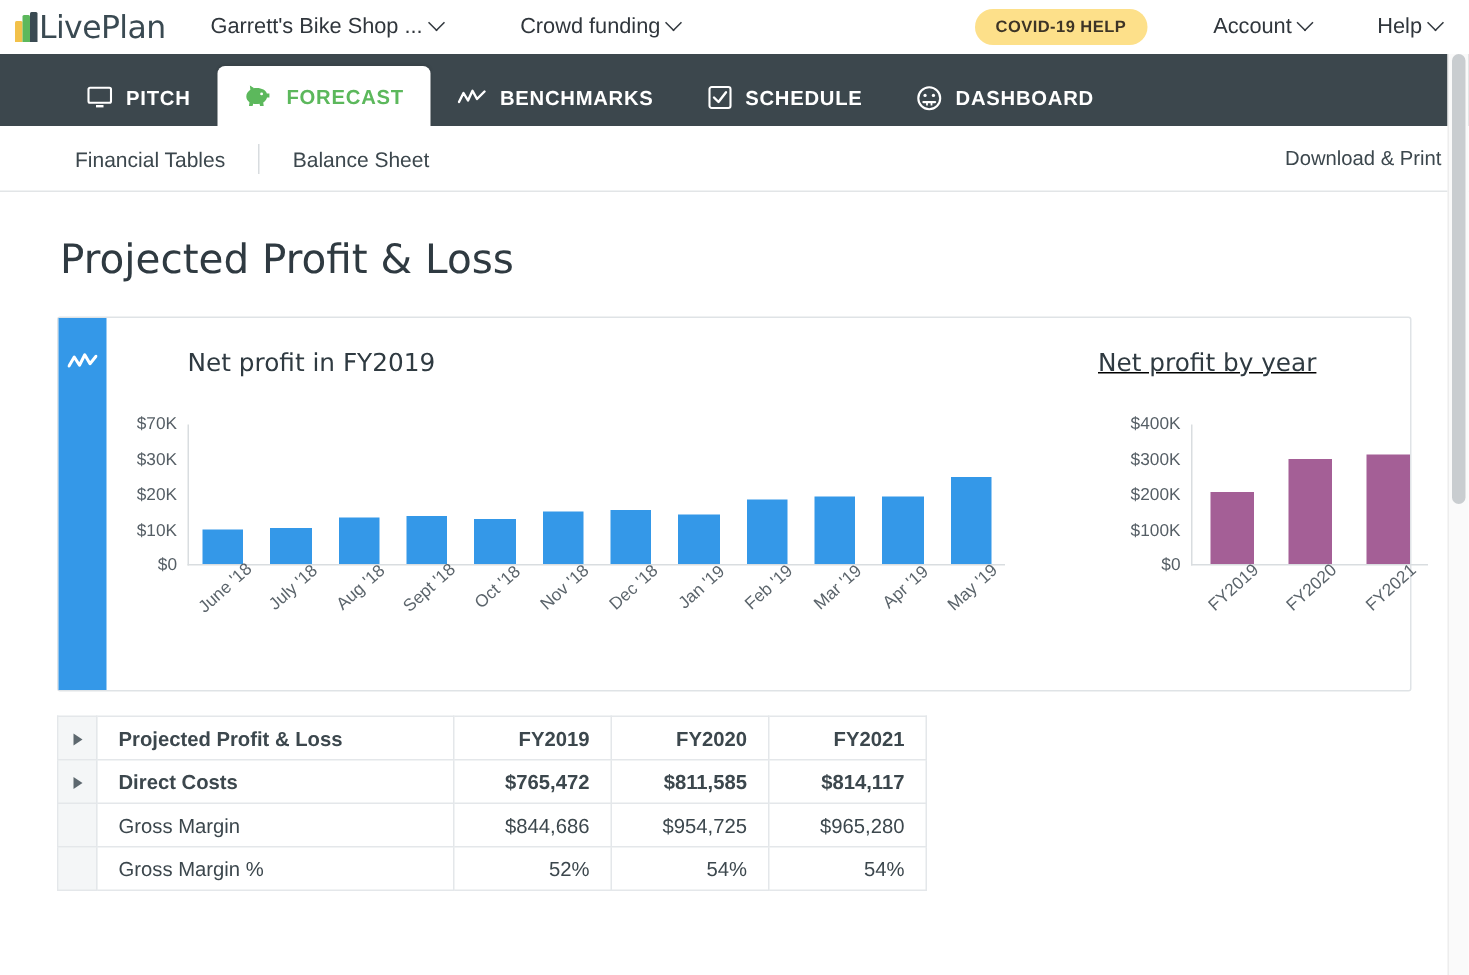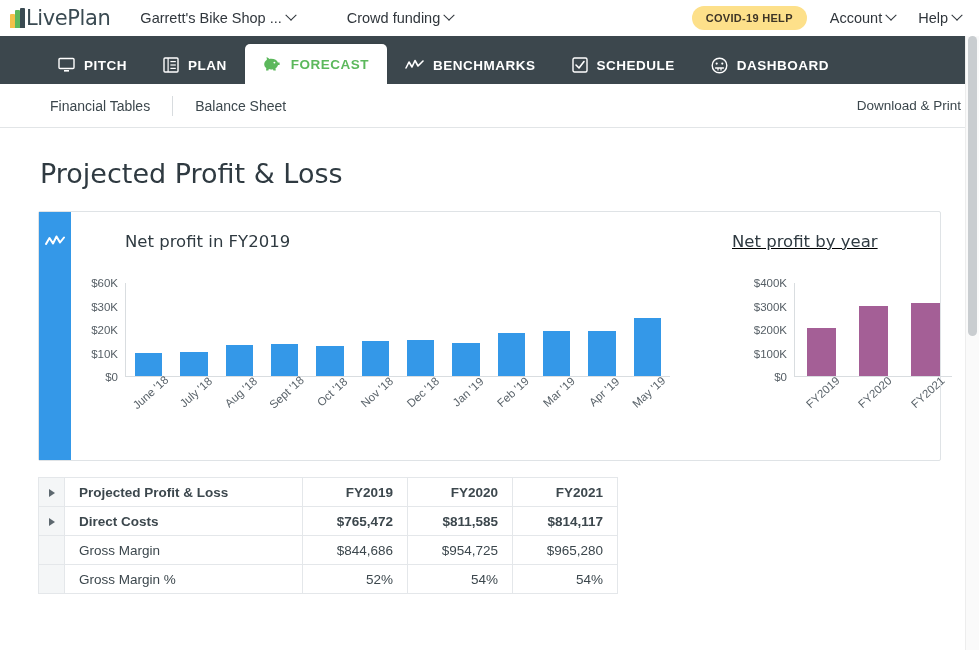--- a/index.html
+++ b/index.html
@@ -36,21 +36,21 @@
     display: flex; align-items: center; gap: 5px;
     cursor: pointer; white-space: nowrap;
   }
   .tb-plan { margin-left: 30px; }
   .tb-fund { margin-left: 52px; }
   .caret-d {
     display: inline-block; width: 8px; height: 8px;
     border-right: 1.6px solid #30363c; border-bottom: 1.6px solid #30363c;
     transform: rotate(45deg) translate(-2px,-2px);
   }
-  .top-right { margin-left: auto; display: flex; align-items: center; gap: 23px; margin-right: 18px; }
+  .top-right { margin-left: auto; display: flex; align-items: center; gap: 44px; margin-right: 18px; }
   .covid-badge {
     background: #fde08a; color: #3d3426;
     font-size: 11px; font-weight: bold; letter-spacing: 0.3px;
     padding: 6px 14px; border-radius: 13px; cursor: pointer;
   }
 
   
   .mainnav {
     height: 48px; background: #3c474d;
     display: flex; align-items: flex-end;
@@ -196,32 +196,20 @@
   <div class="navtab">
     <span class="ico">
       <svg width="17" height="16" viewBox="0 0 17 16">
           <rect x="1" y="1.5" width="15" height="10" rx="1" fill="none" stroke="#fff" stroke-width="1.4"></rect>
           <rect x="6" y="13" width="5" height="1.6" fill="#fff"></rect>
         </svg>
     </span>
     <span>PITCH</span>
   </div>
 
-  <div class="navtab">
-    <span class="ico">
-      <svg width="16" height="16" viewBox="0 0 16 16">
-          <rect x="1" y="1" width="14" height="14" rx="1" fill="none" stroke="#fff" stroke-width="1.4"></rect>
-          <rect x="4.5" y="1" width="1.2" height="14" fill="#fff"></rect>
-          <rect x="7.4" y="4" width="5.4" height="1.2" fill="#fff"></rect>
-          <rect x="7.4" y="7.4" width="5.4" height="1.2" fill="#fff"></rect>
-          <rect x="7.4" y="10.8" width="5.4" height="1.2" fill="#fff"></rect>
-        </svg>
-    </span>
-    <span>PLAN</span>
-  </div>
 
   <div class="navtab active">
     <span class="ico">
       <svg width="19" height="16" viewBox="0 0 19 16">
         <path d="M6 2.5 L3.6 1 L3.9 3.8 C2.2 5 1.2 6.6 1.2 8.3 c0 1.5 0.8 2.9 2.1 3.9 L3 14.6 h2.4 l0.4-1.5 c0.7 0.2 1.4 0.3 2.2 0.3 c0.7 0 1.4-0.1 2-0.2 l0.4 1.4 h2.4 l-0.3-2.3 c1.3-0.8 2.2-2 2.5-3.3 h1.6 V6.4 h-1.7 C14.3 4.2 11.6 2.7 8.2 2.7 c-0.8 0-1.5 0.1-2.2 0.2 z" fill="#5cb85c"></path>
         <circle cx="11.4" cy="6.6" r="0.95" fill="#fff"></circle>
       </svg>
     </span>
     <span>FORECAST</span>
   </div>
@@ -316,21 +304,21 @@
                 <div class="bar blue" title="Mar '19" style="height: 45.12px;"></div>
               </div>
               <div class="bslot">
                 <div class="bar blue" title="Apr '19" style="height: 44.885px;"></div>
               </div>
               <div class="bslot">
                 <div class="bar blue" title="May '19" style="height: 57.575px;"></div>
               </div>
             </div>
           <div id="yticks-left">
-              <div class="ylab" style="top: 0px;">$60K</div>
+              <div class="ylab" style="top: 0px;">$70K</div>
               <div class="ylab" style="top: 23.5px;">$30K</div>
               <div class="ylab" style="top: 47px;">$20K</div>
               <div class="ylab" style="top: 70.5px;">$10K</div>
               <div class="ylab" style="top: 94px;">$0</div>
             </div>
           <div class="xlabs" id="xlabs-left">
               <div class="xslot">
                 <div class="xlab">June '18</div>
               </div>
               <div class="xslot">

